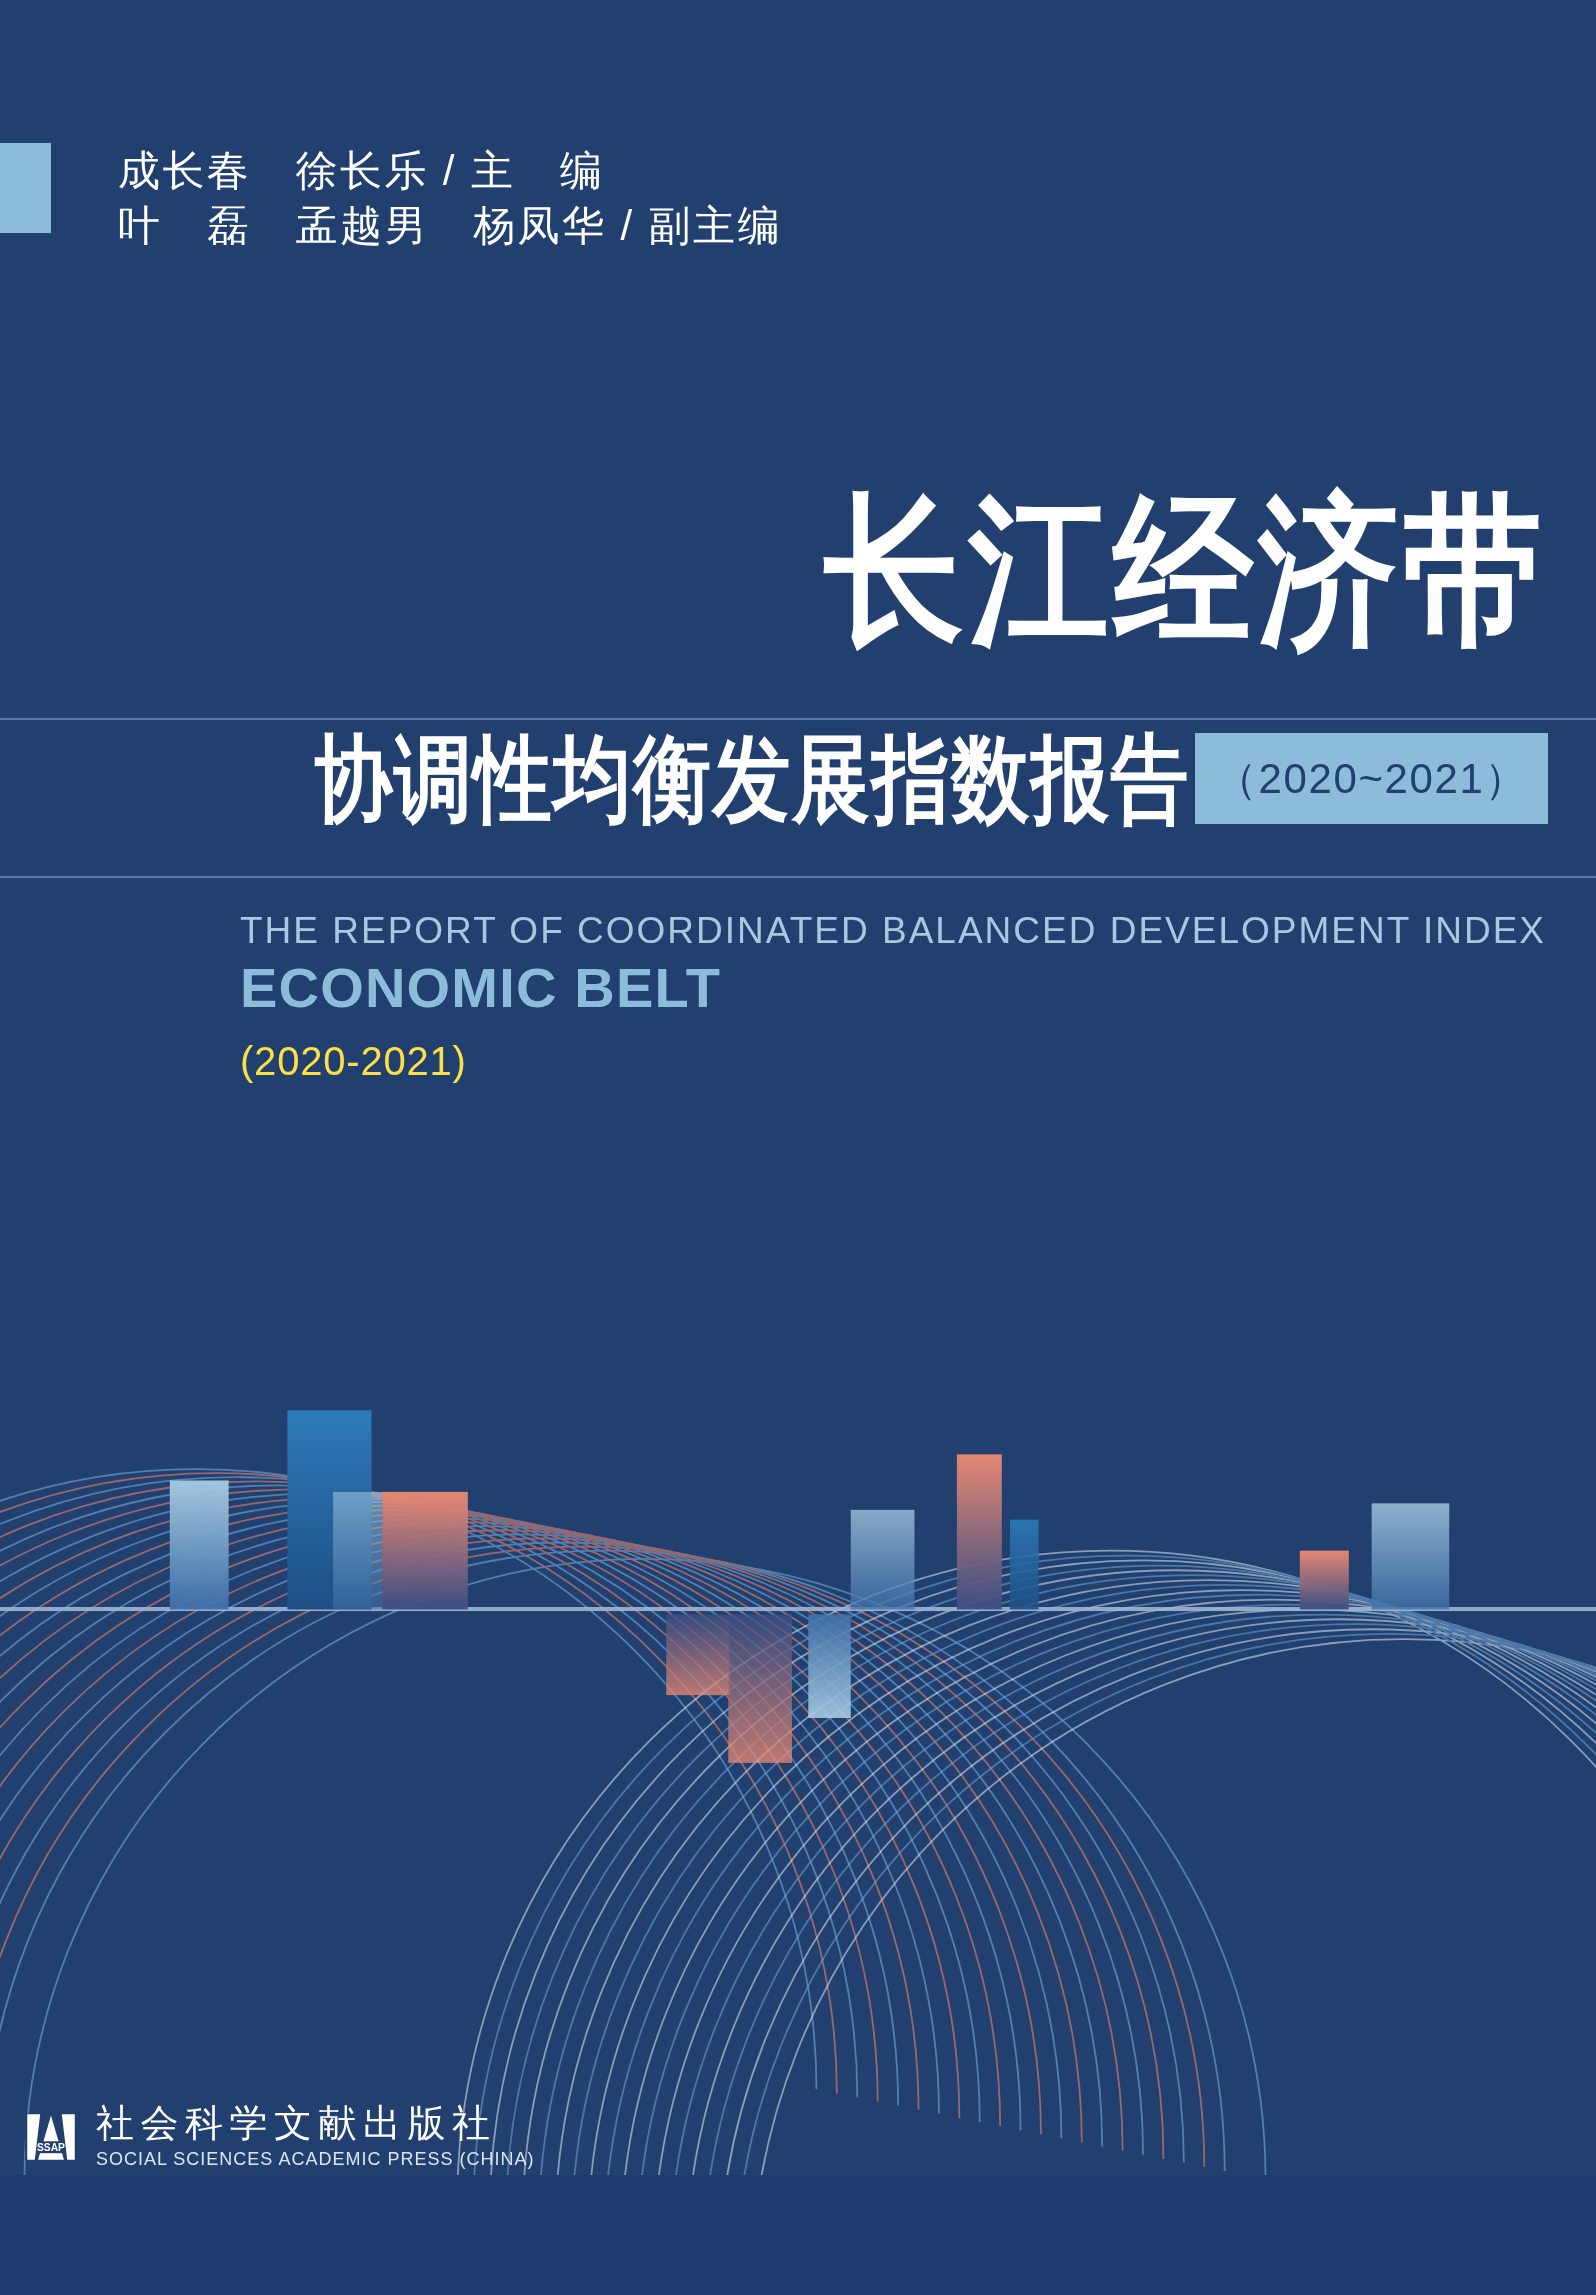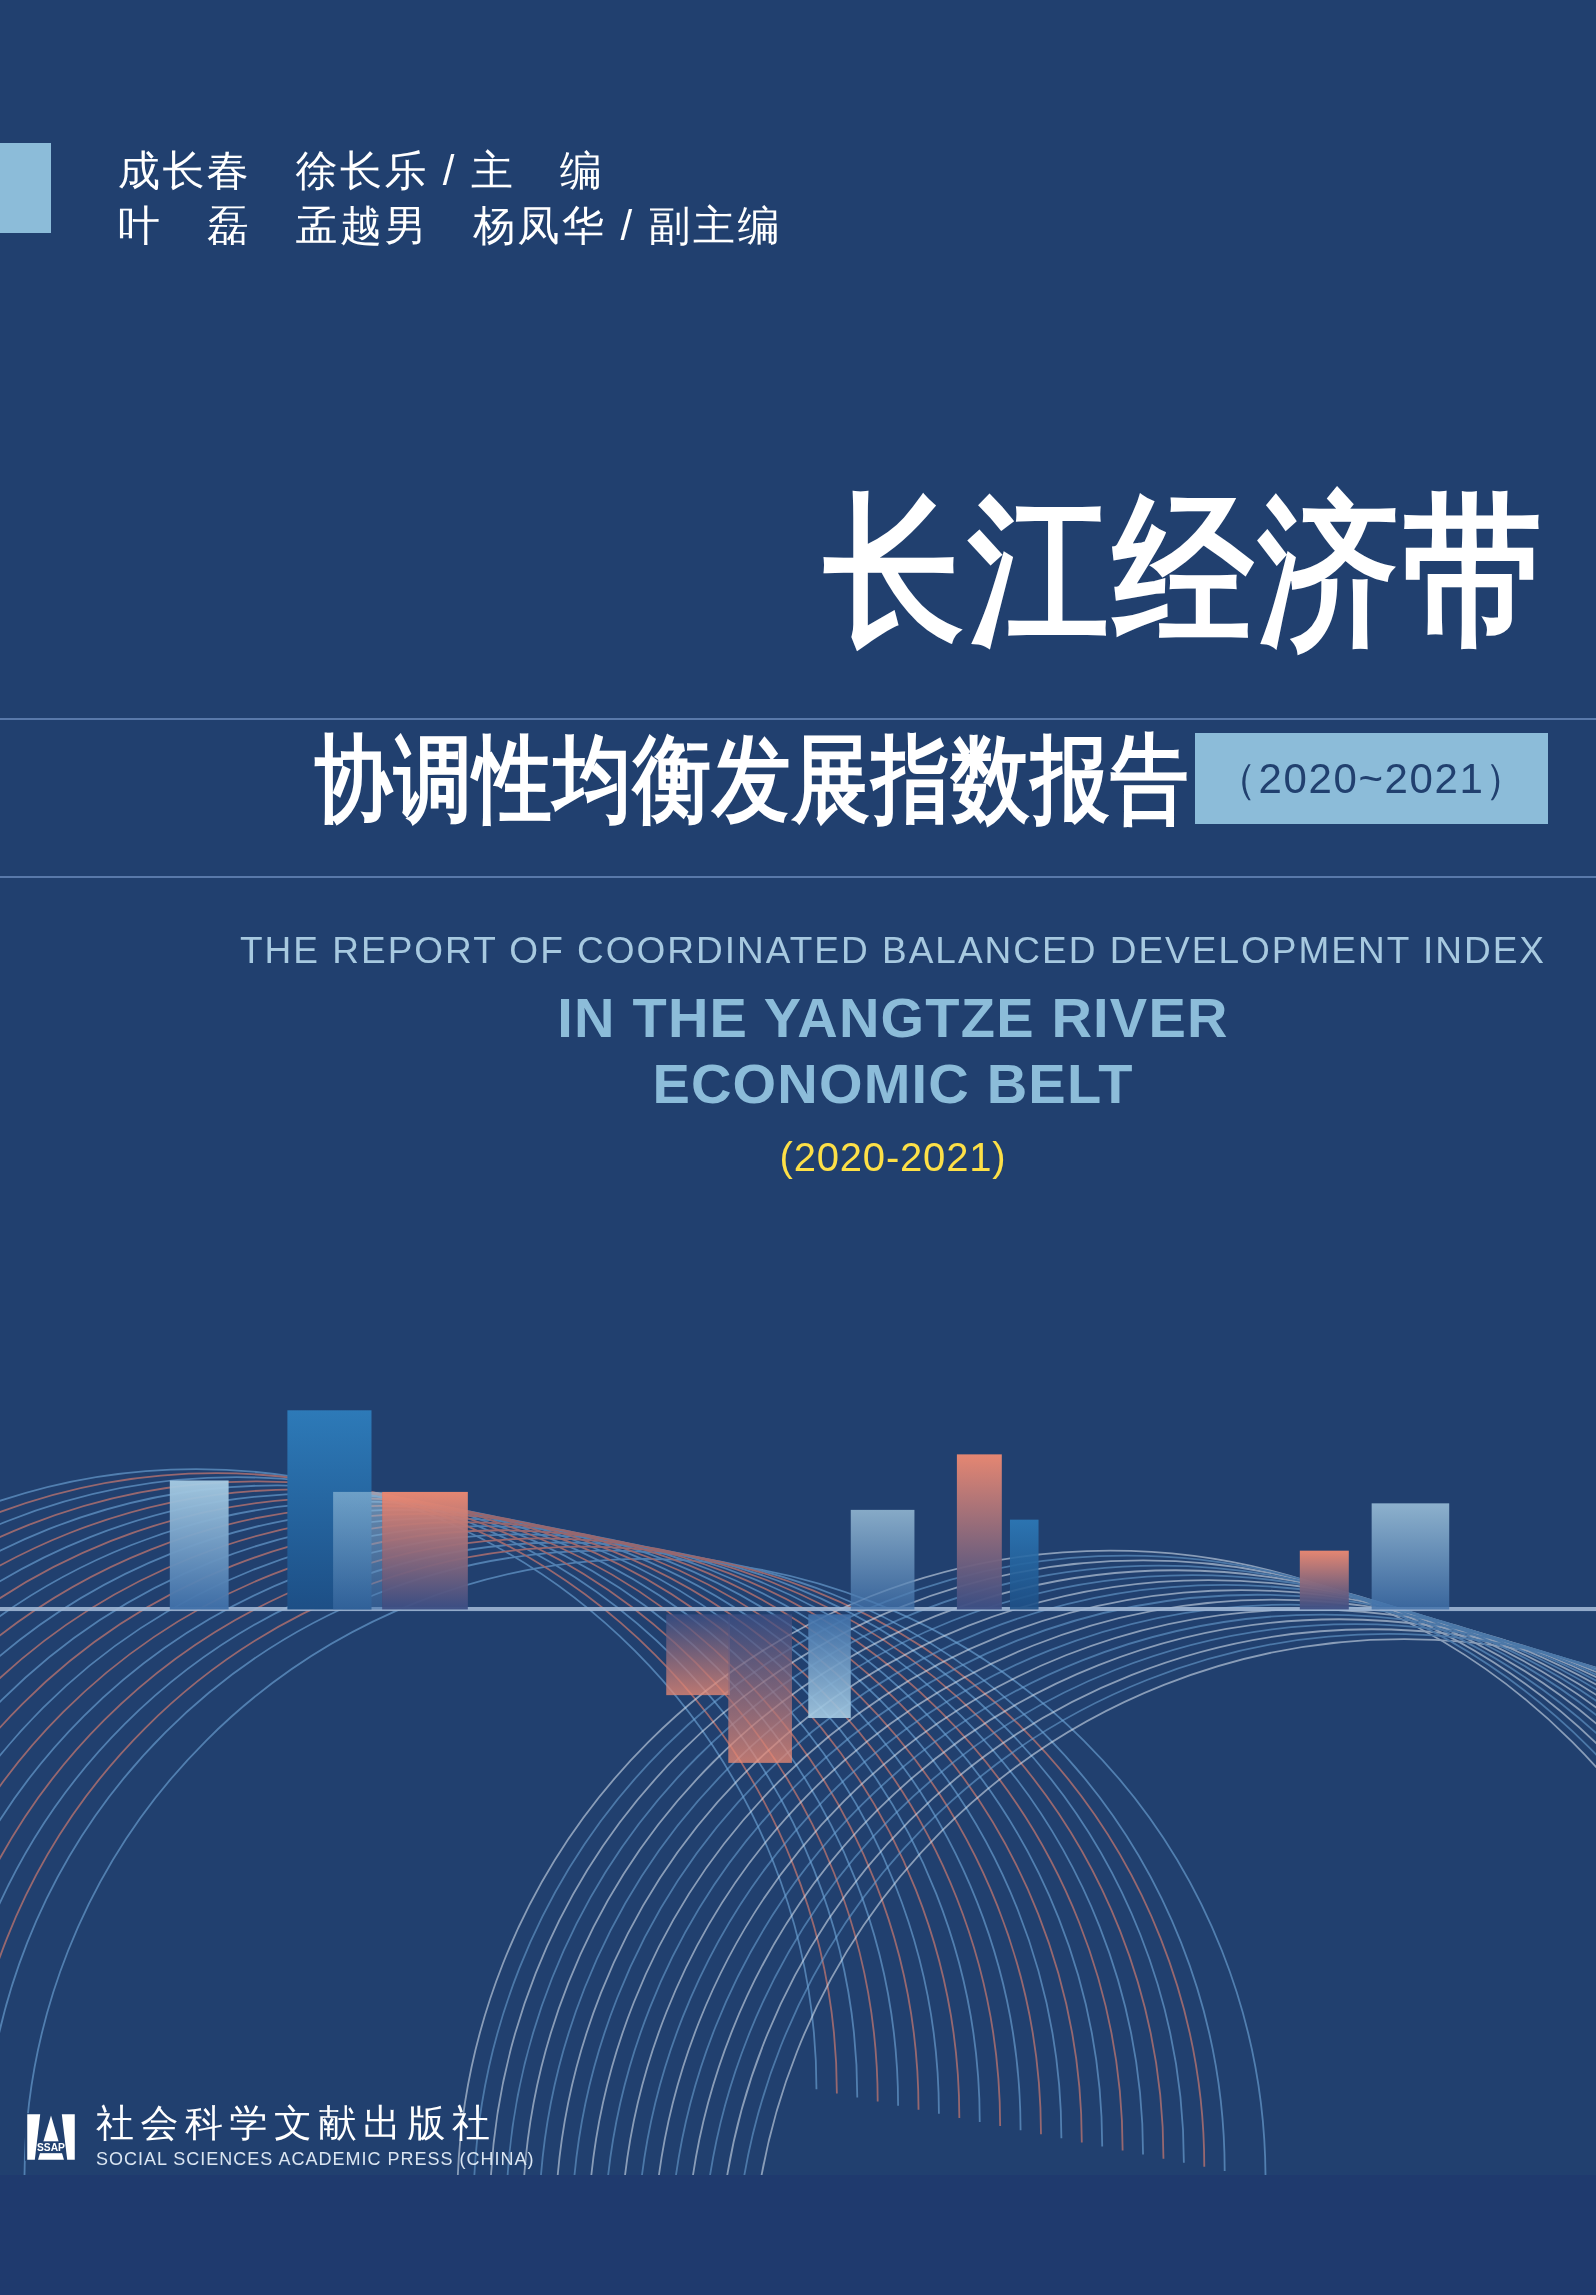--- a/index.html
+++ b/index.html
@@ -108,23 +108,22 @@
     white-space: pre;
     align-self: center;
     margin-left: 1.6px;
   }
 
   
   #english-block {
     position: absolute;
     right: 51px;
     top: 908px;
-    text-align: center;
+    text-align: left;
     color: #8cbcd9;
-    margin-top: 20px;
   }
   #eng-line-1 {
     font-size: 37px;
     letter-spacing: 2px;
     color: #a7c9e0;
     white-space: pre;
     line-height: 1.25;
   }
   .eng-big {
     font-size: 56px;
@@ -301,21 +300,20 @@
 
   <div id="main-title">长江经济带</div>
 
   <div id="subtitle-row">
     <div id="subtitle-cn">协调性均衡发展指数报告</div>
     <div id="year-badge">（2020~2021）</div>
   </div>
 
   <div id="english-block">
     <div id="eng-line-1">THE REPORT OF COORDINATED BALANCED DEVELOPMENT INDEX</div>
-    <div class="eng-big">IN THE YANGTZE RIVER</div>
     <div class="eng-big second">ECONOMIC BELT</div>
     <div id="eng-years">(2020-2021)</div>
   </div>
 
   <div id="publisher">
     <svg id="ssap-mark" viewBox="0 0 100 100">
       <path d="M2 6 L98 6 L98 94 L2 94 Z" fill="#21406f"></path>
       <path d="M6 8 L30 8 L20 92 L6 92 Z" fill="#ffffff"></path>
       <path d="M94 8 L70 8 L80 92 L94 92 Z" fill="#ffffff"></path>
       <path d="M50 10 L74 92 L26 92 Z" fill="#ffffff"></path>

